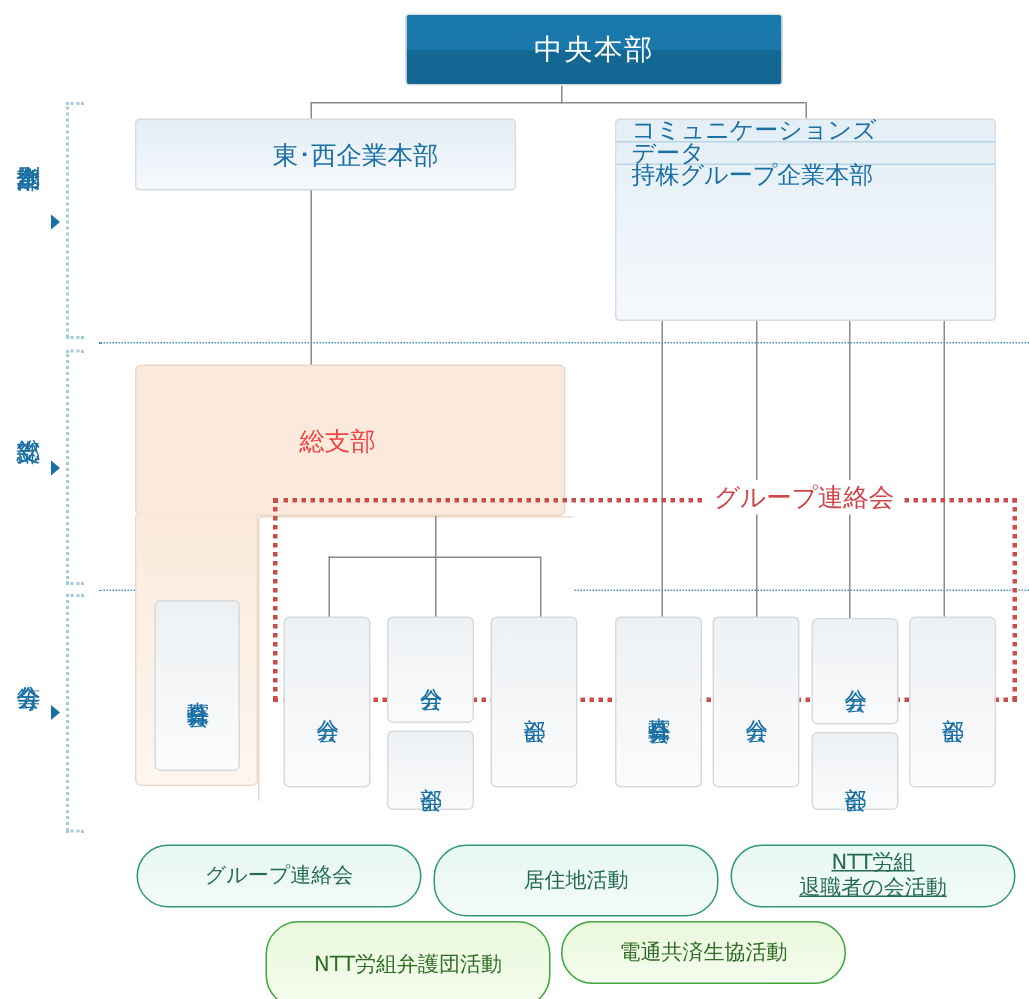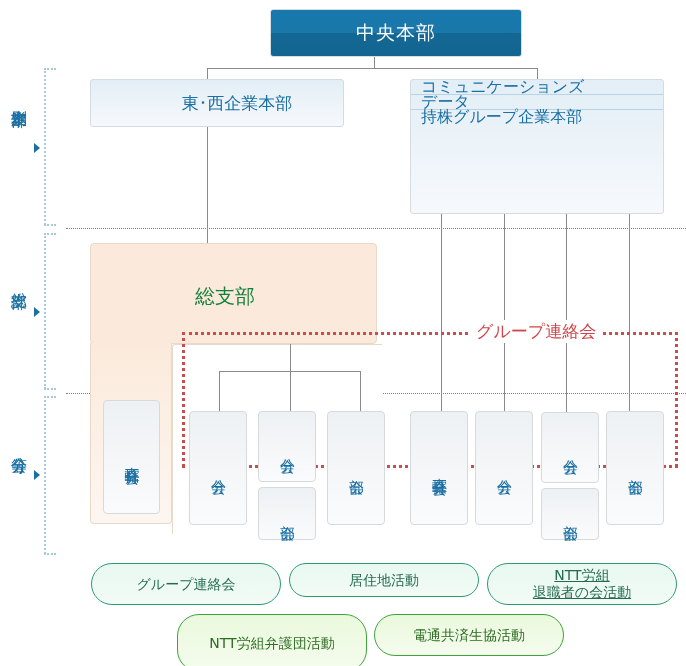--- a/index.html
+++ b/index.html
@@ -8,21 +8,21 @@
   .top-box{left:248px;top:9px;width:252px;height:48px;border-radius:3px;border:1px solid #d6dde2;
     background:linear-gradient(#1878ac 0%,#1a77aa 50%,#136893 51%,#136591 100%);
     color:#fff;font-size:19px;display:flex;align-items:center;justify-content:center;letter-spacing:1px;margin-left:22px;}
   .lvl-box{border:1px solid #d5dbe0;border-radius:3px;background:linear-gradient(#e3eef6,#f6f9fc);padding-left:40px;}
   .ew-box{left:90px;top:79px;width:254px;height:48px;font-size:17px;display:flex;align-items:center;justify-content:center;color:#1a6fa3;}
   .corp-list{left:410px;top:79px;width:254px;height:135px;padding:0;}
   .corp-item{height:15px;border-bottom:1px solid #b7d4e4;font-size:16px;color:#1a6fa3;display:flex;align-items:center;padding-left:10px;box-sizing:border-box;}
   .corp-item:last-child{border-bottom:none;}
   .sou-box{left:90px;top:243px;width:287px;height:101px;border:1px solid #ead9c8;border-radius:4px;background:#fbeadb;}
   .sou-box-lower{left:90px;top:343px;width:82px;height:181px;border:1px solid #ead9c8;border-top:none;border-radius:0 0 4px 4px;background:linear-gradient(#fbeadb,#fdf6f0);}
-  .sou-label{left:170px;top:283px;width:110px;font-size:20px;color:#15803d;text-align:center;}
+  .sou-label{left:170px;top:283px;width:110px;font-size:17px;color:#ef4444;text-align:center;}
   .unit{border:1px solid #d6dadd;border-radius:4px;background:linear-gradient(#eef1f4,#fafbfc);display:flex;align-items:center;justify-content:center;}
   .vtext{writing-mode:vertical-rl;text-orientation:upright;font-size:15px;color:#1a6fa3;letter-spacing:1px;}
   .side-label{writing-mode:vertical-rl;text-orientation:upright;font-size:16px;color:#1a6fa3;letter-spacing:0px;}
   .side-arrow{width:0;height:0;border-left:6px solid #1a6fa3;border-top:5px solid transparent;border-bottom:5px solid transparent;}
   .bracket{border-left:2px dotted #a6cadc;}
   .bracket-tick{border-top:2px dotted #a6cadc;width:12px;}
   .hdot{border-top:1px dotted #4a92b8;}
   .line-v{border-left:1px solid #8a8a8a;width:0;}
   .line-h{border-top:1px solid #8a8a8a;height:0;}
   .red-h{border-top:3px dotted #c94d4d;height:0;}
@@ -119,21 +119,21 @@
 <div class="abs unit" style="left:541px;top:488px;width:58px;height:52px;">
     <span class="vtext">部会</span>
   </div>
 <div class="abs unit" style="left:606px;top:411px;width:58px;height:114px;">
     <span class="vtext">部会</span>
   </div>
 
 <div class="abs pill pill-a" style="left:91px;top:563px;width:190px;height:42px;">
     <span>グループ連絡会</span>
   </div>
-<div class="abs pill pill-a" style="left:289px;top:563px;width:190px;height:34px;justify-content:center;">
+<div class="abs pill pill-a" style="left:289px;top:563px;width:190px;height:48px;justify-content:center;">
     <span>居住地活動</span>
   </div>
 <div class="abs pill pill-a" style="left:487px;top:563px;width:190px;height:42px;flex-direction:column;text-decoration:underline;">
     <span>NTT労組</span>
     <span>退職者の会活動</span>
   </div>
 
 <div class="abs pill pill-b" style="left:177px;top:614px;width:190px;height:58px;">
     <span>NTT労組弁護団活動</span>
   </div>

